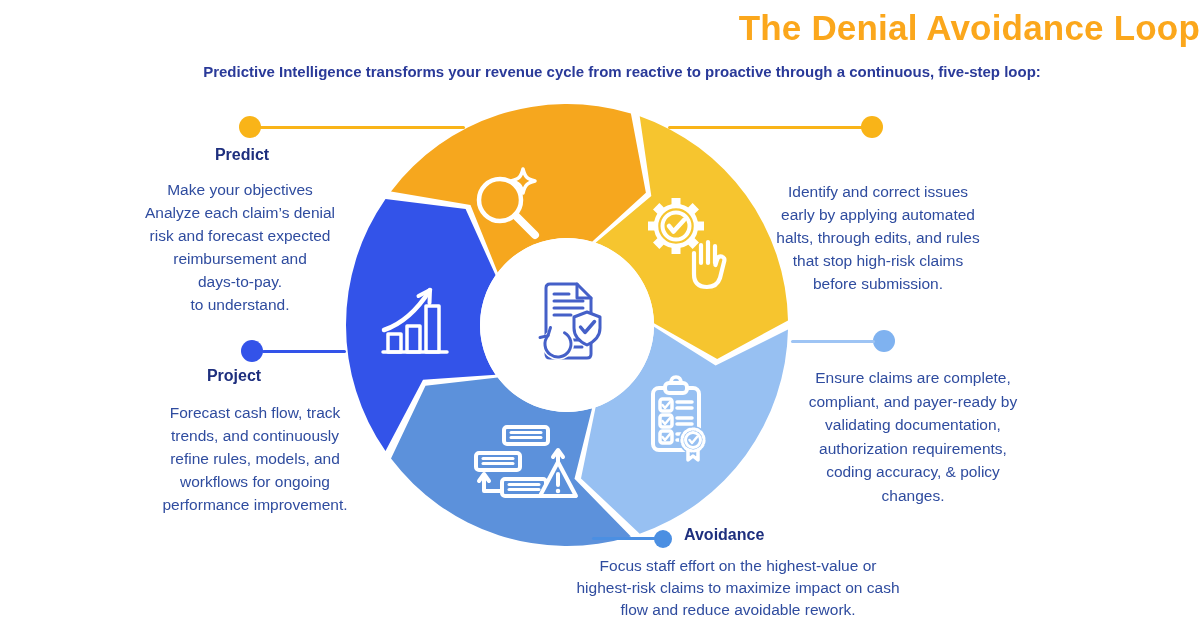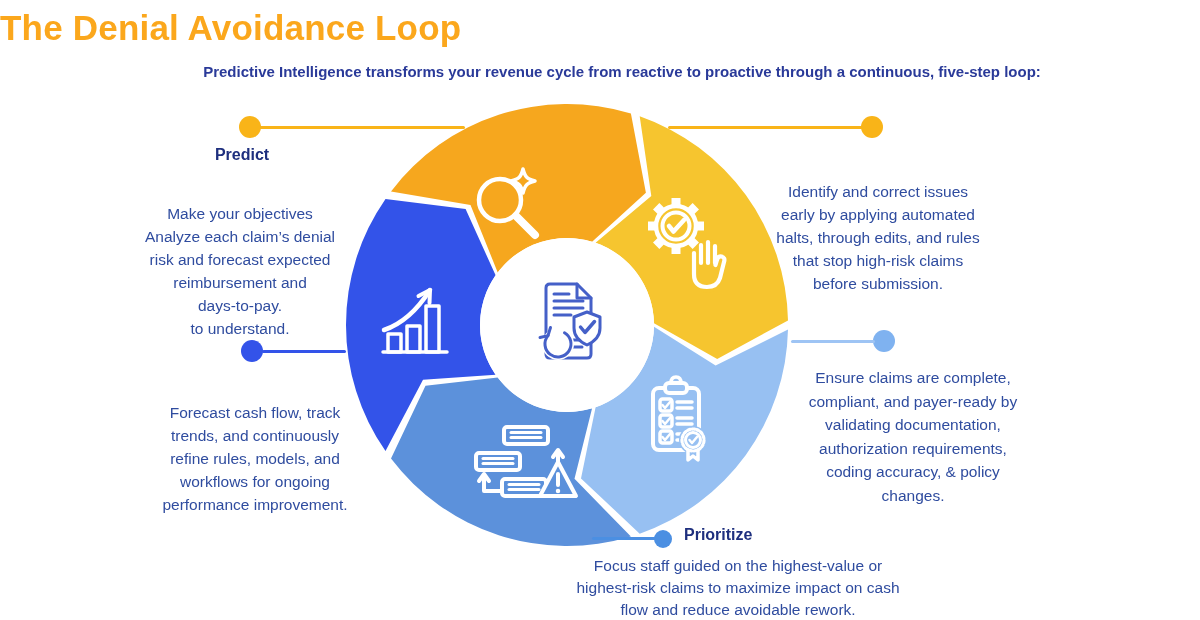--- a/index.html
+++ b/index.html
@@ -1,38 +1,38 @@
 <!DOCTYPE html>
 <html><head>
 <meta charset="utf-8">
 <style>
   * { margin:0; padding:0; box-sizing:border-box; }
   html,body { background:#ffffff; }
   body { font-family:"Liberation Sans","DejaVu Sans",sans-serif; }
   .canvas { position:relative; width:1200px; height:620px; background:#ffffff; overflow:hidden; }
 
-  .title { position:absolute; top:8px; left:0; width:100%; text-align:left;
+  .title { position:absolute; top:8px; left:0; width:100%; text-align:right;
            font-size:35px; font-weight:800; letter-spacing:.2px; color:#FBA71C; }
   .subtitle { position:absolute; top:63px; left:0; width:100%; text-align:center;
               font-size:15px; font-weight:700; color:#2A3A99;padding-left:44px; }
 
   .loop-svg { position:absolute; left:332px; top:90px; width:470px; height:470px; }
 
   .dot { position:absolute; border-radius:50%; }
   .dot-lg { width:22px; height:22px; }
   .dot-sm { width:18px; height:18px; }
   .connector { position:absolute; height:3px; border-radius:2px; }
 
   .step-h { position:absolute; font-size:16px; font-weight:700; color:#1E2F7E; }
   .step-b { position:absolute; font-size:15.5px; line-height:23px; color:#2F4C9F;
             white-space:pre-line; text-align:center; }
   .center-text { text-align:center; }
 
   .pos-predict-h   { left:132px; top:146px; width:220px; }
-  .pos-predict-b   { left:110px; top:178px; width:260px;margin-top:24px; }
+  .pos-predict-b   { left:110px; top:178px; width:260px; }
   .pos-prevent-h   { left:762px; top:146px; width:220px; }
   .pos-prevent-b   { left:748px; top:180px; width:260px; }
   .pos-prepare-h   { left:908px; top:329px; width:200px; text-align:left; }
   .pos-prepare-b   { left:782px; top:366px; width:262px; line-height:23.5px; }
   .pos-prioritize-h{ left:684px; top:526px; width:200px; text-align:left; }
   .pos-prioritize-b{ left:545px; top:555px; width:386px; line-height:22px; }
   .pos-project-h   { left:124px; top:367px; width:220px; }
   .pos-project-b   { left:130px; top:401px; width:250px; }
 
   .pos-predict-dot    { left:239px; top:116px; }
@@ -196,26 +196,27 @@
   <div class="connector pos-prepare-line" style="background: rgb(158, 196, 244);"></div>
   <p class="step-b pos-prepare-b">Ensure claims are complete,
 compliant, and payer-ready by
 validating documentation,
 authorization requirements,
 coding accuracy, &amp; policy
 changes.</p>
 
   <div class="dot dot-sm pos-prioritize-dot" style="background: rgb(75, 143, 226);"></div>
   <div class="connector pos-prioritize-line" style="background: rgb(75, 143, 226);"></div>
-  <h2 class="step-h pos-prioritize-h">Prioritize</h2>
-  <p class="step-b pos-prioritize-b">Focus staff guided on the highest-value or
+  <h2 class="step-h pos-prioritize-h">Avoidance</h2>
+  <p class="step-b pos-prioritize-b">Focus staff effort on the highest-value or
 highest-risk claims to maximize impact on cash
 flow and reduce avoidable rework.</p>
 
   <div class="dot dot-lg pos-project-dot" style="background: rgb(51, 83, 233);"></div>
   <div class="connector pos-project-line" style="background: rgb(51, 83, 233);"></div>
+  <h2 class="step-h center-text pos-project-h">Project</h2>
   <p class="step-b pos-project-b">Forecast cash flow, track
 trends, and continuously
 refine rules, models, and
 workflows for ongoing
 performance improvement.</p>
 
 </div>
 
 </body></html>

